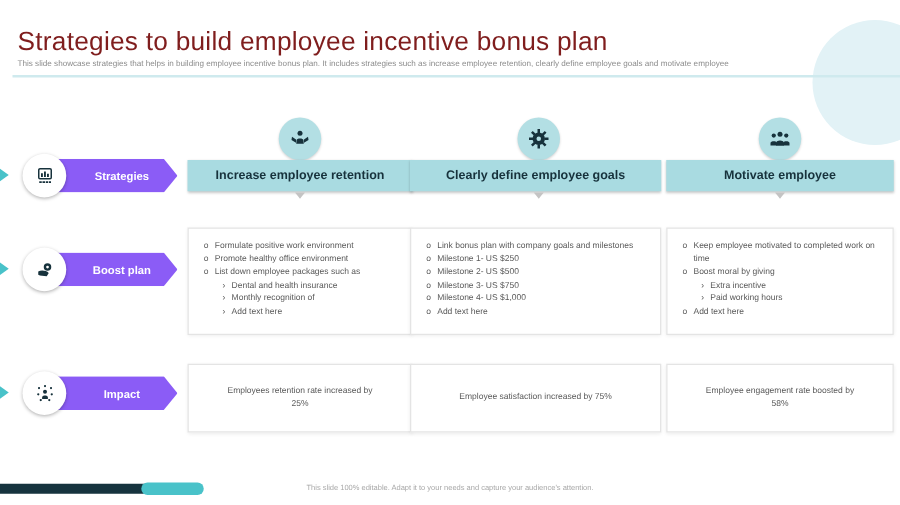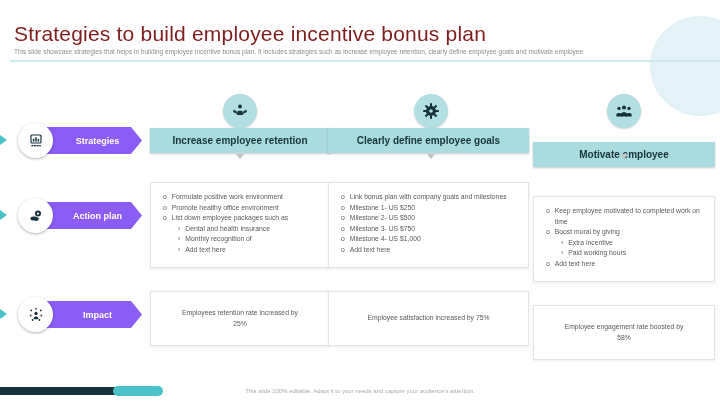--- a/index.html
+++ b/index.html
@@ -10,21 +10,21 @@
                background:#e2f2f6;}
   
   .title{position:absolute;left:14px;top:8px;font-size:21px;color:#7f1d1d;font-weight:normal;
          letter-spacing:.2px;white-space:nowrap;}
   .subtitle{position:absolute;left:14px;top:41px;width:600px;font-size:6.5px;color:#8c8c8c;}
   .top-rule{position:absolute;left:10px;right:0;top:60px;height:2px;background:#cfeaee;}
 
   
   .c1{left:150px;width:180px;}
   .c2{left:328px;width:201px;}
-  .c3{left:533px;width:182px;margin-top:14px;}
+  .c3{left:533px;width:182px;}
 
   
   .col-icon{position:absolute;top:94px;width:34px;height:34px;border-radius:50%;background:#b3dfe4;
             display:flex;align-items:center;justify-content:center;box-shadow:0 1px 2px rgba(0,0,0,.18);}
   .ci1{left:223px;} .ci2{left:414px;} .ci3{left:607px;}
 
   
   .col-header{position:absolute;top:128px;height:25px;background:#a9dbe1;display:flex;align-items:center;
               justify-content:center;font-size:10px;font-weight:bold;color:#17323c;
               box-shadow:0 1px 2px rgba(0,0,0,.22);}
@@ -136,21 +136,21 @@
         <rect x="9.6" y="6" width="1.5" height="2.6"></rect>
         <rect x="3.4" y="12" width="2" height="1.4"></rect>
           <rect x="6" y="12" width="2" height="1.4"></rect>
         <rect x="8.6" y="12" width="2" height="1.4"></rect>
           <rect x="11.2" y="12" width="1.6" height="1.4"></rect>
       </svg>
     </div>
   </div>
 
   <div class="row-banner rb-action">
-    <div class="banner-shape">Action plan</div>
+    <div class="banner-shape">Boost plan</div>
     <div class="banner-circle">
       <svg width="16" height="16" viewBox="0 0 16 16" fill="#17323c">
         <circle cx="10" cy="5.6" r="3"></circle>
         <circle cx="10" cy="5.6" r="1.1" fill="#ffffff"></circle>
         <path d="M2.6 9.2c2.2-1.2 6.2-1 8.4 1.2l-1.6 2.6c-2.6-.6-5.2-.1-6.8-1.2z"></path>
       </svg>
     </div>
   </div>
 
   <div class="row-banner rb-impact">

